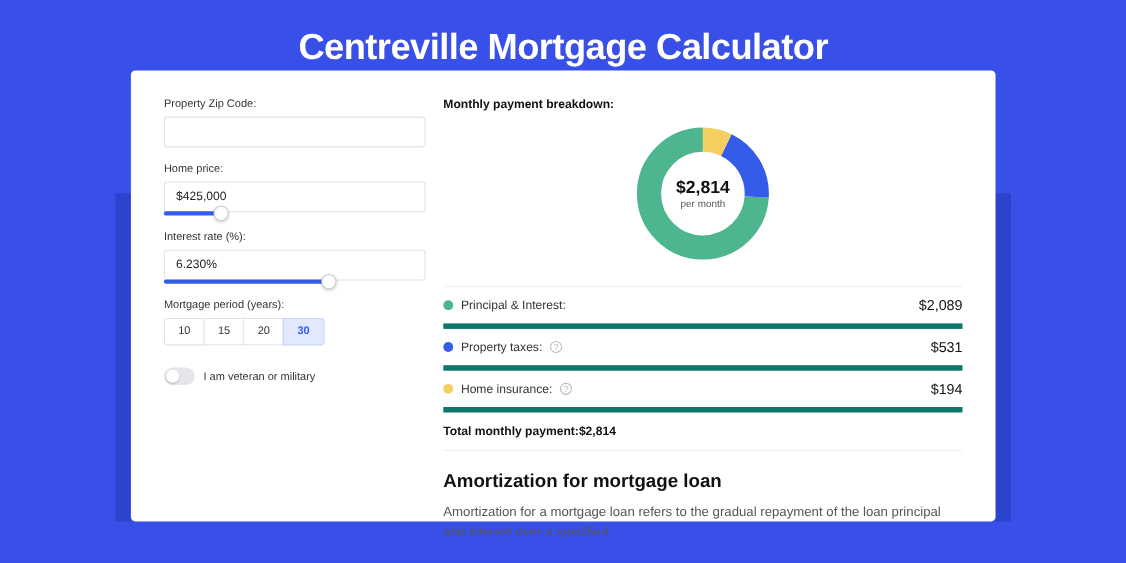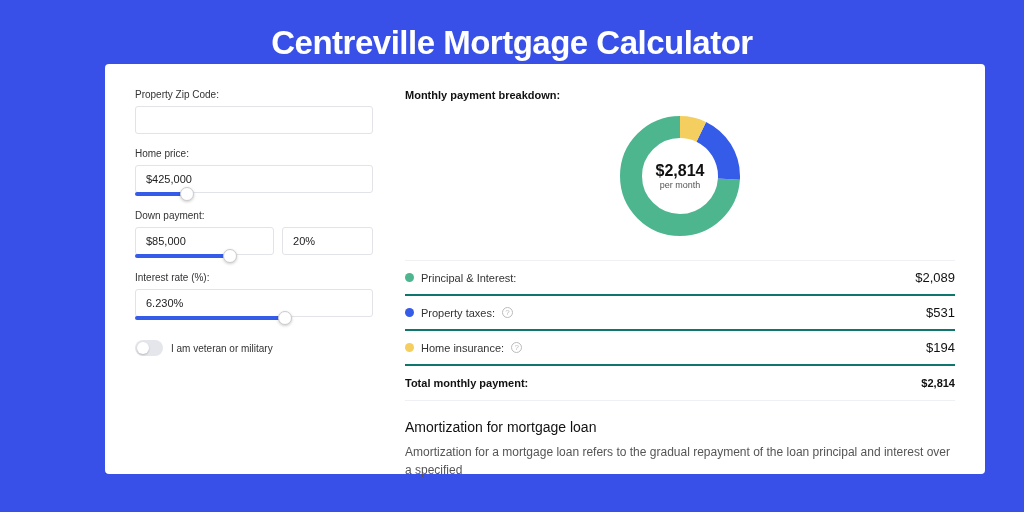--- a/index.html
+++ b/index.html
@@ -18,26 +18,26 @@
   .title {
     text-align: center;
     color: #fff;
     font-size: 33px;
     font-weight: 700;
     padding: 24px 0 2px 0;
     letter-spacing: -0.5px;
   }
   .card {
     background: #fff;
-    width: 880px;
+    width: 786px;
     margin: 0 auto;
     border-radius: 4px;
     padding: 25px 30px 0 30px;
     display: flex;
-    gap: 32px;
+    gap: 16px;
     height: 410px;
     position: relative;
   }
   .left-col { width: 238px; flex-shrink:0; }
   .right-col { flex: 1; }
   .label {
     font-size: 10px;
     color: #333;
     margin-bottom: 6px;
     display: block;
@@ -97,33 +97,33 @@
     font-size:11px; font-weight:700; color:#111; margin-bottom:12px;
   }
   .donut-wrap { display:flex; justify-content:center; margin:4px 0 22px 0; }
   .donut { position:relative; width:126px; height:126px; }
   .donut-center {
     position:absolute; top:0; left:0; width:100%; height:100%;
     display:flex; flex-direction:column; align-items:center; justify-content:center;
   }
   .donut-amt { font-size:16px; font-weight:700; color:#111; }
   .donut-sub { font-size:9px; color:#555; }
-  .line { display:flex; align-items:center; justify-content:space-between; padding:9px 0; border-bottom:2px solid #0f766e; }
+  .line { display:flex; align-items:center; justify-content:space-between; padding:9px 0; border-bottom:5px solid #0f766e; }
   .line:last-of-type { border-bottom:1px solid #eef0f3; }
   .line-left { display:flex; align-items:center; gap:7px; font-size:11px; color:#333; }
   .dot { width:9px; height:9px; border-radius:50%; }
   .info {
     width:11px; height:11px; border:1px solid #bbb; border-radius:50%;
     display:inline-flex; align-items:center; justify-content:center;
     font-size:8px; color:#bbb;
   }
   .val { font-size:13px; color:#111; }
-  .total-row { display:flex; justify-content:space-between; padding:11px 0; border-bottom:1px solid #eef0f3; }
+  .total-row { display:flex; justify-content:flex-start; padding:11px 0; border-bottom:1px solid #eef0f3; }
   .total-row span { font-size:11px; font-weight:700; color:#111; }
-  .amort-title { font-size:14px; font-weight:400; color:#111; margin-top:18px; margin-bottom:8px; }
+  .amort-title { font-size:17px; font-weight:700; color:#111; margin-top:18px; margin-bottom:8px; }
   .amort-text { font-size:12px; color:#555; line-height:1.5; }
   .right-divider { border-top:1px solid #eef0f3; margin-top:-1px; }
   .band-left, .band-right {
     position:absolute; width:14px; height:calc(100% - 112px); background:#2C43CE; top:112px;
   }
   .band-left{ left: calc(50% - 393px - 14px);}
   .band-right{ left: calc(50% + 393px);}
   .shadow-top{
      position:absolute;
      width:814px; height:16px;
@@ -158,39 +158,38 @@
         </div>
 
         <div class="group">
           <label class="label">Home price:</label>
           <input class="input" value="$425,000" style="">
           <div class="slider-track" style="width:22%;">
             <div class="slider-thumb" style="left:calc(100% - 7px);"></div>
           </div>
         </div>
 
-        <div class="group">
-          <label class="label">Down payment:</label>
-          <div class="row">
-            <input class="input" style="flex: 1.7 1 0%;" value="$85,000">
-            <input class="input" style="flex: 1 1 0%;" value="20%">
-          </div>
-          <div class="slider-track" style="width:40%;">
-            <div class="slider-thumb" style="left:calc(100% - 7px);"></div>
-          </div>
-        </div>
 
         <div class="group">
           <label class="label">Interest rate (%):</label>
           <input class="input" value="6.230%" style="">
           <div class="slider-track" style="width:63%;">
             <div class="slider-thumb" style="left:calc(100% - 7px);"></div>
           </div>
         </div>
 
+        <div class="group" style="margin-bottom:10px;">
+          <label class="label">Mortgage period (years):</label>
+          <div class="seg">
+            <button>10</button>
+            <button>15</button>
+            <button>20</button>
+            <button class="active">30</button>
+          </div>
+        </div>
 
         <div class="toggle-row">
           <div class="toggle"></div>
           <span class="label" style="margin:0">I am veteran or military</span>
         </div>
 
       </div>
 
       <div class="right-col">
         <div class="section-title">Monthly payment breakdown:</div>

